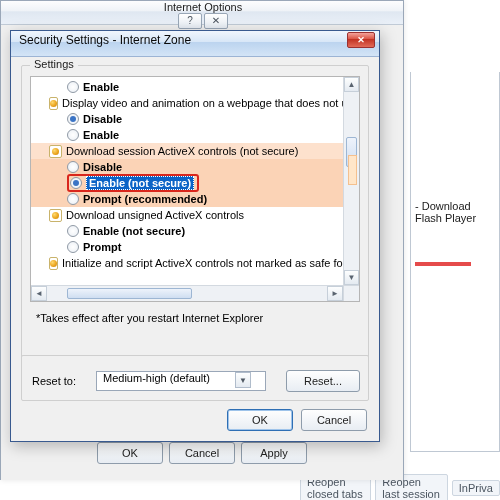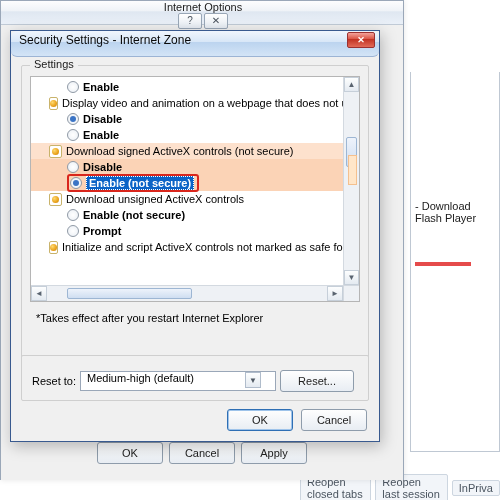--- a/index.html
+++ b/index.html
@@ -48,21 +48,20 @@
   
   .dlg {
     position:absolute; left:10px; top:30px; width:370px; height:412px;
     border:1px solid #395a8f; background:#f0f0f0; box-shadow:2px 4px 14px rgba(0,0,0,.25);
   }
   .dlg .titlebar2 {
     height:26px; display:flex; align-items:center; justify-content:space-between;
     padding:0 4px 8px 8px;
     background: linear-gradient(#f0f6fd,#d7e6f7 45%,#bcd4ef 46%,#d3e4f6);
     border-bottom:1px solid #9cb4d4;
-    border-radius:6px;
   }
   .titlebar2 .txt { color:#0a0a0a; font-size:12px; }
   .close-btn {
     width:28px; height:16px; border:1px solid #9b3030; border-radius:2px;
     background: linear-gradient(#f3a29a,#d94f3f 45%,#c23324 46%,#e26a58);
     color:#fff; display:flex; align-items:center; justify-content:center; font-size:9px; font-weight:bold;
   }
   .group {
     position:absolute; left:10px; top:34px; right:10px; height:316px;
     border:1px solid #cfcfcf; border-radius:2px; padding:10px 8px 18px 8px; background:#f0f0f0;
@@ -120,21 +119,21 @@
   .hl-marker {
     position:absolute; right:2px; top:78px; width:9px; height:30px; background:#ffe6c9; border:1px solid #f4c08e;
   }
 
   .note { position:absolute; left:14px; top:246px; color:#000; }
   .group2 {
     position:absolute; left:10px; top:324px; right:10px; height:46px;
     border:1px solid #cfcfcf; border-radius:2px; background:#f0f0f0;
   }
   .group2 .legend { position:absolute; top:-8px; left:8px; background:#f0f0f0; padding:0 4px; }
-  .reset-row { display:flex; align-items:center; gap:4px; padding:14px 8px 0 10px; }
+  .reset-row { display:flex; align-items:center; gap:20px; padding:14px 8px 0 10px; }
   .combo {
     flex: 1 1 auto; max-width:196px; height:20px; border:1px solid #9aa7b8; background:#fff;
     display:flex; align-items:flex-start; justify-content:space-between; padding:0 14px 0 6px;
   }
   .combo .dd {
     width:16px; height:16px; border:1px solid #b0bccb; background:linear-gradient(#fdfefe,#e4eaf1);
     display:flex; align-items:center; justify-content:center; font-size:8px; color:#4f5863;
   }
   .dlg-btns { position:absolute; right:12px; bottom:10px; display:flex; gap:8px; }
   .btn.primary { border-color:#2f6fb4; box-shadow:0 0 0 1px #9ec3ea inset; }
@@ -191,31 +190,35 @@
           <div class="row level2">
             <span class="radio on"></span>
             <span>Disable</span>
           </div>
           <div class="row level2">
             <span class="radio"></span>
             <span>Enable</span>
           </div>
           <div class="row hdr hl">
             <span class="ico"></span>
-            <span>Download signed ActiveX controls (not secure)</span>
+            <span>Download session ActiveX controls (not secure)</span>
           </div>
           <div class="row level2 hl2">
             <span class="radio"></span>
             <span>Disable</span>
           </div>
           <div class="row level2 hl2">
             <span class="sel-wrap">
               <span class="radio on"></span>
               <span class="sel-label">Enable (not secure)</span>
             </span>
+          </div>
+          <div class="row level2 hl2">
+            <span class="radio"></span>
+            <span>Prompt (recommended)</span>
           </div>
           <div class="row hdr">
             <span class="ico"></span>
             <span>Download unsigned ActiveX controls</span>
           </div>
           <div class="row level2">
             <span class="radio"></span>
             <span>Enable (not secure)</span>
           </div>
           <div class="row level2">

